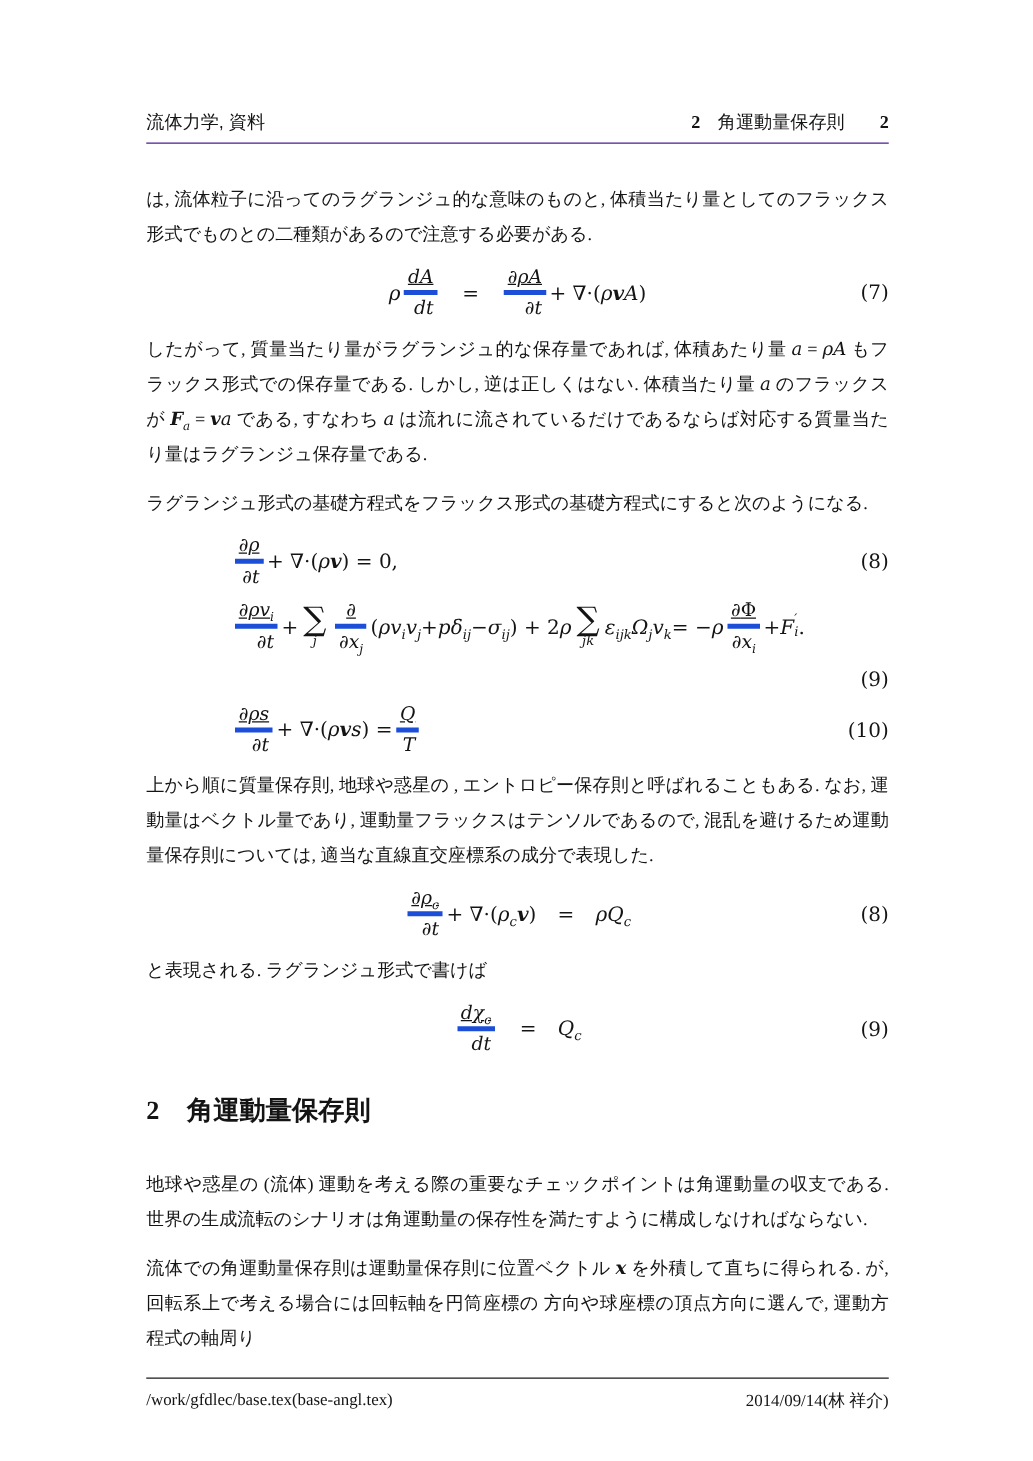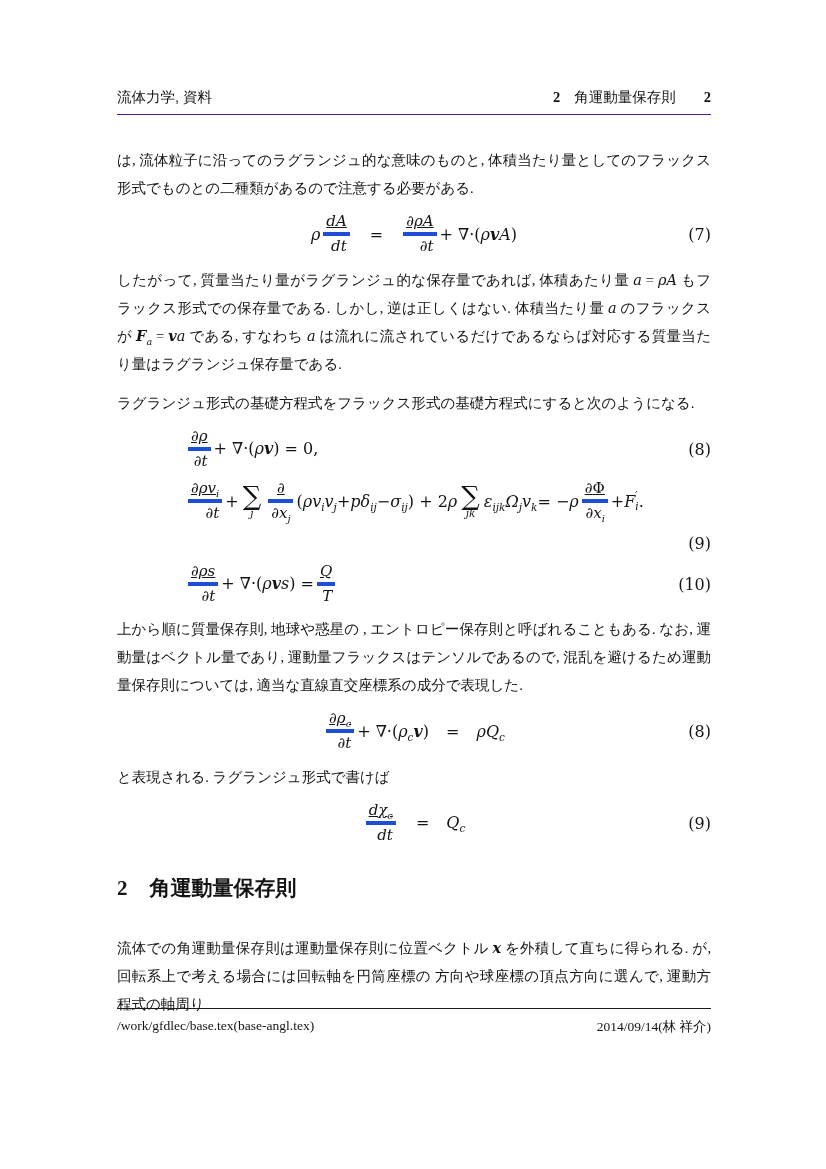--- a/index.html
+++ b/index.html
@@ -88,21 +88,21 @@
     font-size:21px; font-weight:bold;
     margin:30px 0 32px 0;
   }
   h2.sechead .sec-no {
     font-family:"Liberation Serif","DejaVu Serif",serif;
     margin-right:22px;
   }
   
   .pagefoot {
     position:absolute;
-    left:117px; top:1008px; width:594px;
+    left:117px; top:1102px; width:594px;
     border-top:1px solid #1a1a1a;
     padding-top:9px;
     display:flex; justify-content:space-between;
     font-size:13.5px;
   }
 </style>
 </head>
 <body>
 
 <div class="page">
@@ -198,20 +198,21 @@
           </span>
         <span class="eqno">(9)</span>
       </div>
 
 
       <h2 class="sechead">
         <span class="sec-no">2</span>
         <span>角運動量保存則</span>
       </h2>
 
+      <p>地球や惑星の (流体) 運動を考える際の重要なチェックポイントは角運動量の収支である. 世界の生成流転のシナリオは角運動量の保存性を満たすように構成しなければならない.</p>
       <p>流体での角運動量保存則は運動量保存則に位置ベクトル <span class="v">x</span> を外積して直ちに得られる. が, 回転系上で考える場合には回転軸を円筒座標の  方向や球座標の頂点方向に選んで, 運動方程式の軸周り</p>
 
     </div>
   </div>
 
   <div class="pagefoot">
     <span>/work/gfdlec/base.tex(base-angl.tex)</span>
     <span>2014/09/14(林 祥介)</span>
   </div>
 </div>

